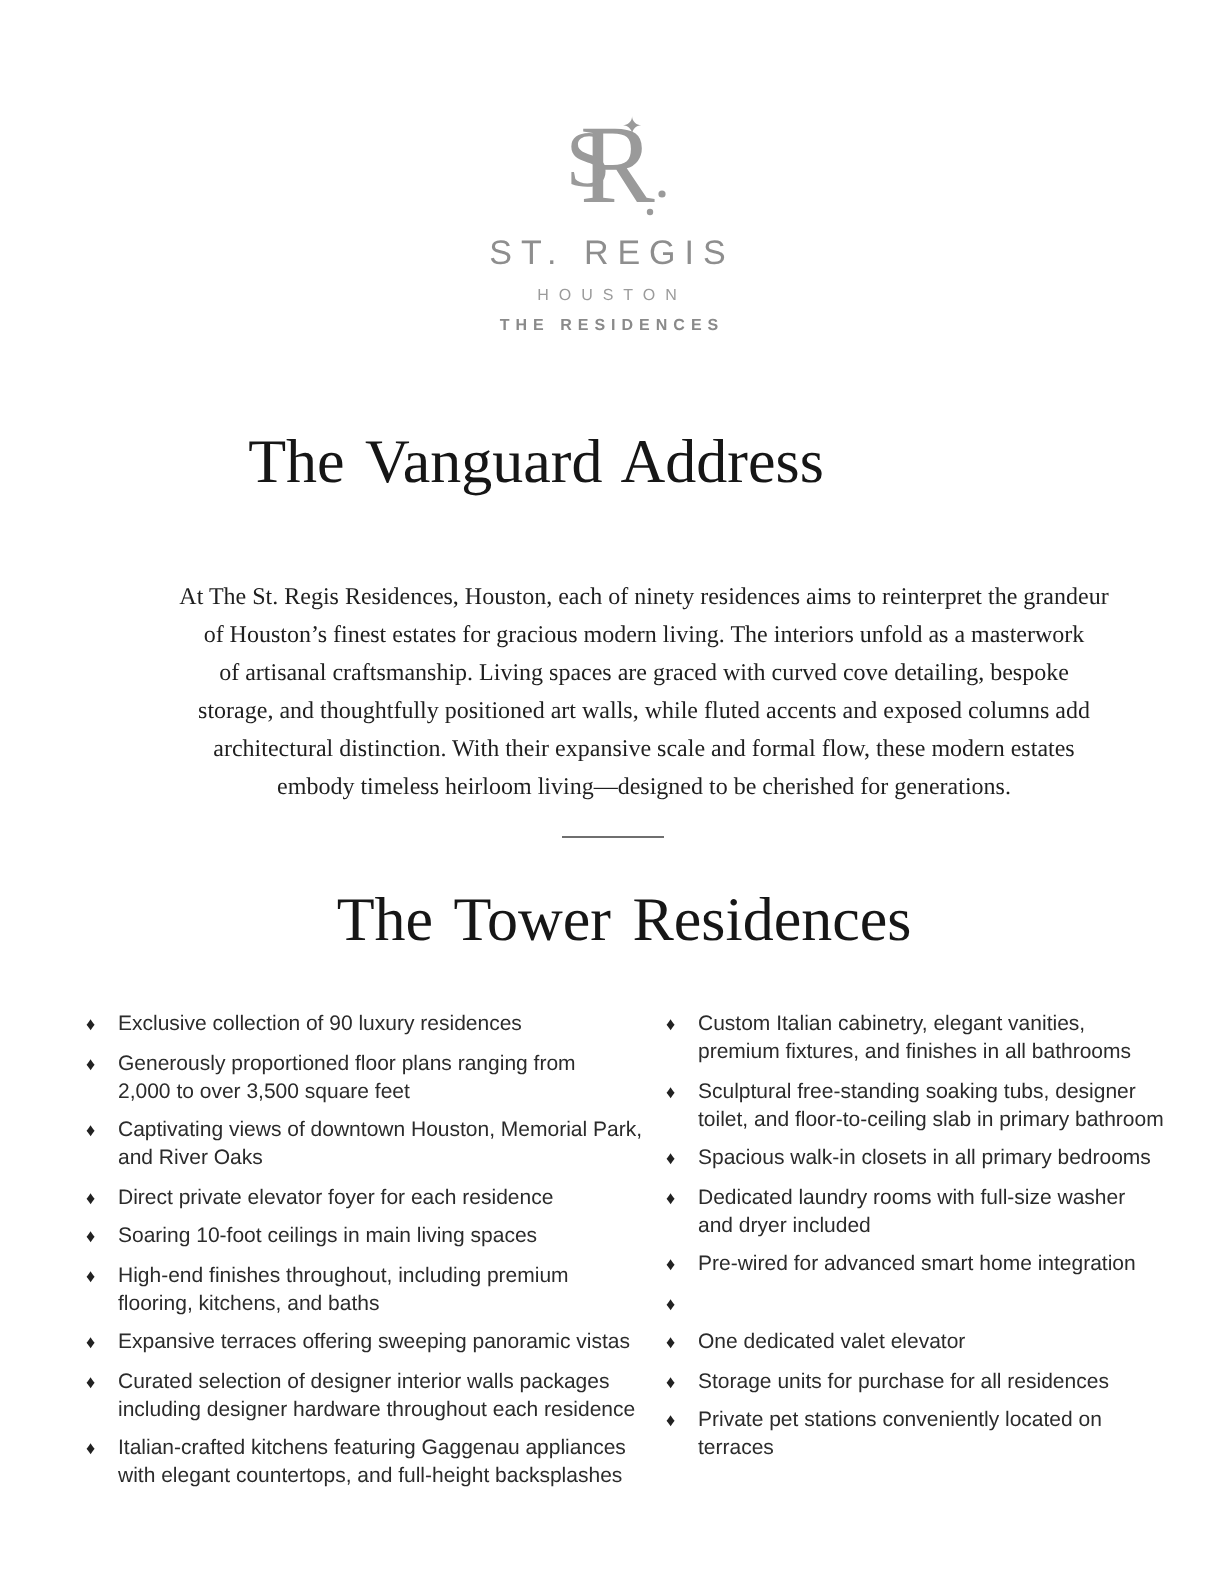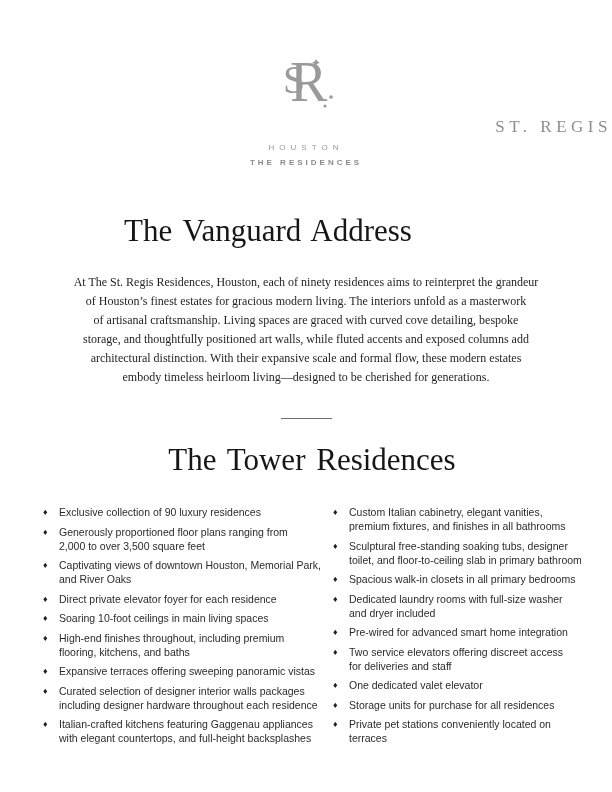--- a/index.html
+++ b/index.html
@@ -12,24 +12,23 @@
     color:#1e1e1e;
   }
   
   .logo-block{
     position:absolute;top:46px;left:0;width:612px;
     text-align:center;
   }
   .monogram{display:block;margin:0 auto;}
   .brand-name{
     margin-top:7px;
-    font-family:Liberation Serif, serif;
+    font-family:Liberation Sans, sans-serif;
     font-size:17px;letter-spacing:4.5px;
     color:#8e8e8e;
-    text-align:right;
   }
   .brand-location{
     margin-top:6px;
     font-family:Liberation Sans, sans-serif;
     font-size:8px;letter-spacing:5px;
     color:#9b9b9b;
   }
   .brand-division{
     margin-top:6px;
     font-family:"Liberation Sans", sans-serif;
@@ -45,21 +44,21 @@
     font-family:"Liberation Serif", serif;
     font-weight:400;
     font-size:31px;line-height:36px;
     word-spacing:3px;
     color:#161616;
   }
   h1.section-title{top:213px;}
   h2.section-title{top:442px;padding-left:44px;}
   
   .intro{
-    position:absolute;top:273px;left:30px;width:552px;margin:0;
+    position:absolute;top:273px;left:30px;width:552px;margin:16px;
     text-align:center;
     font-size:12px;line-height:19px;
     white-space:pre;
     color:#1f1f1f;
   }
   
   .rule{
     position:absolute;top:418px;left:281px;width:51px;
     margin:0;border:none;border-top:1px solid #6f6f6f;
   }
@@ -181,22 +180,20 @@
           <span class="blt">♦</span>
           <span class="itxt">Dedicated laundry rooms with full-size washer
 and dryer included</span>
         </li>
         <li>
           <span class="blt">♦</span>
           <span class="itxt">Pre-wired for advanced smart home integration</span>
         </li>
         <li>
           <span class="blt">♦</span>
-          <span class="itxt">Two service elevators offering discreet access
-for deliveries and staff</span>
         </li>
         <li>
           <span class="blt">♦</span>
           <span class="itxt">One dedicated valet elevator</span>
         </li>
         <li>
           <span class="blt">♦</span>
           <span class="itxt">Storage units for purchase for all residences</span>
         </li>
         <li>

